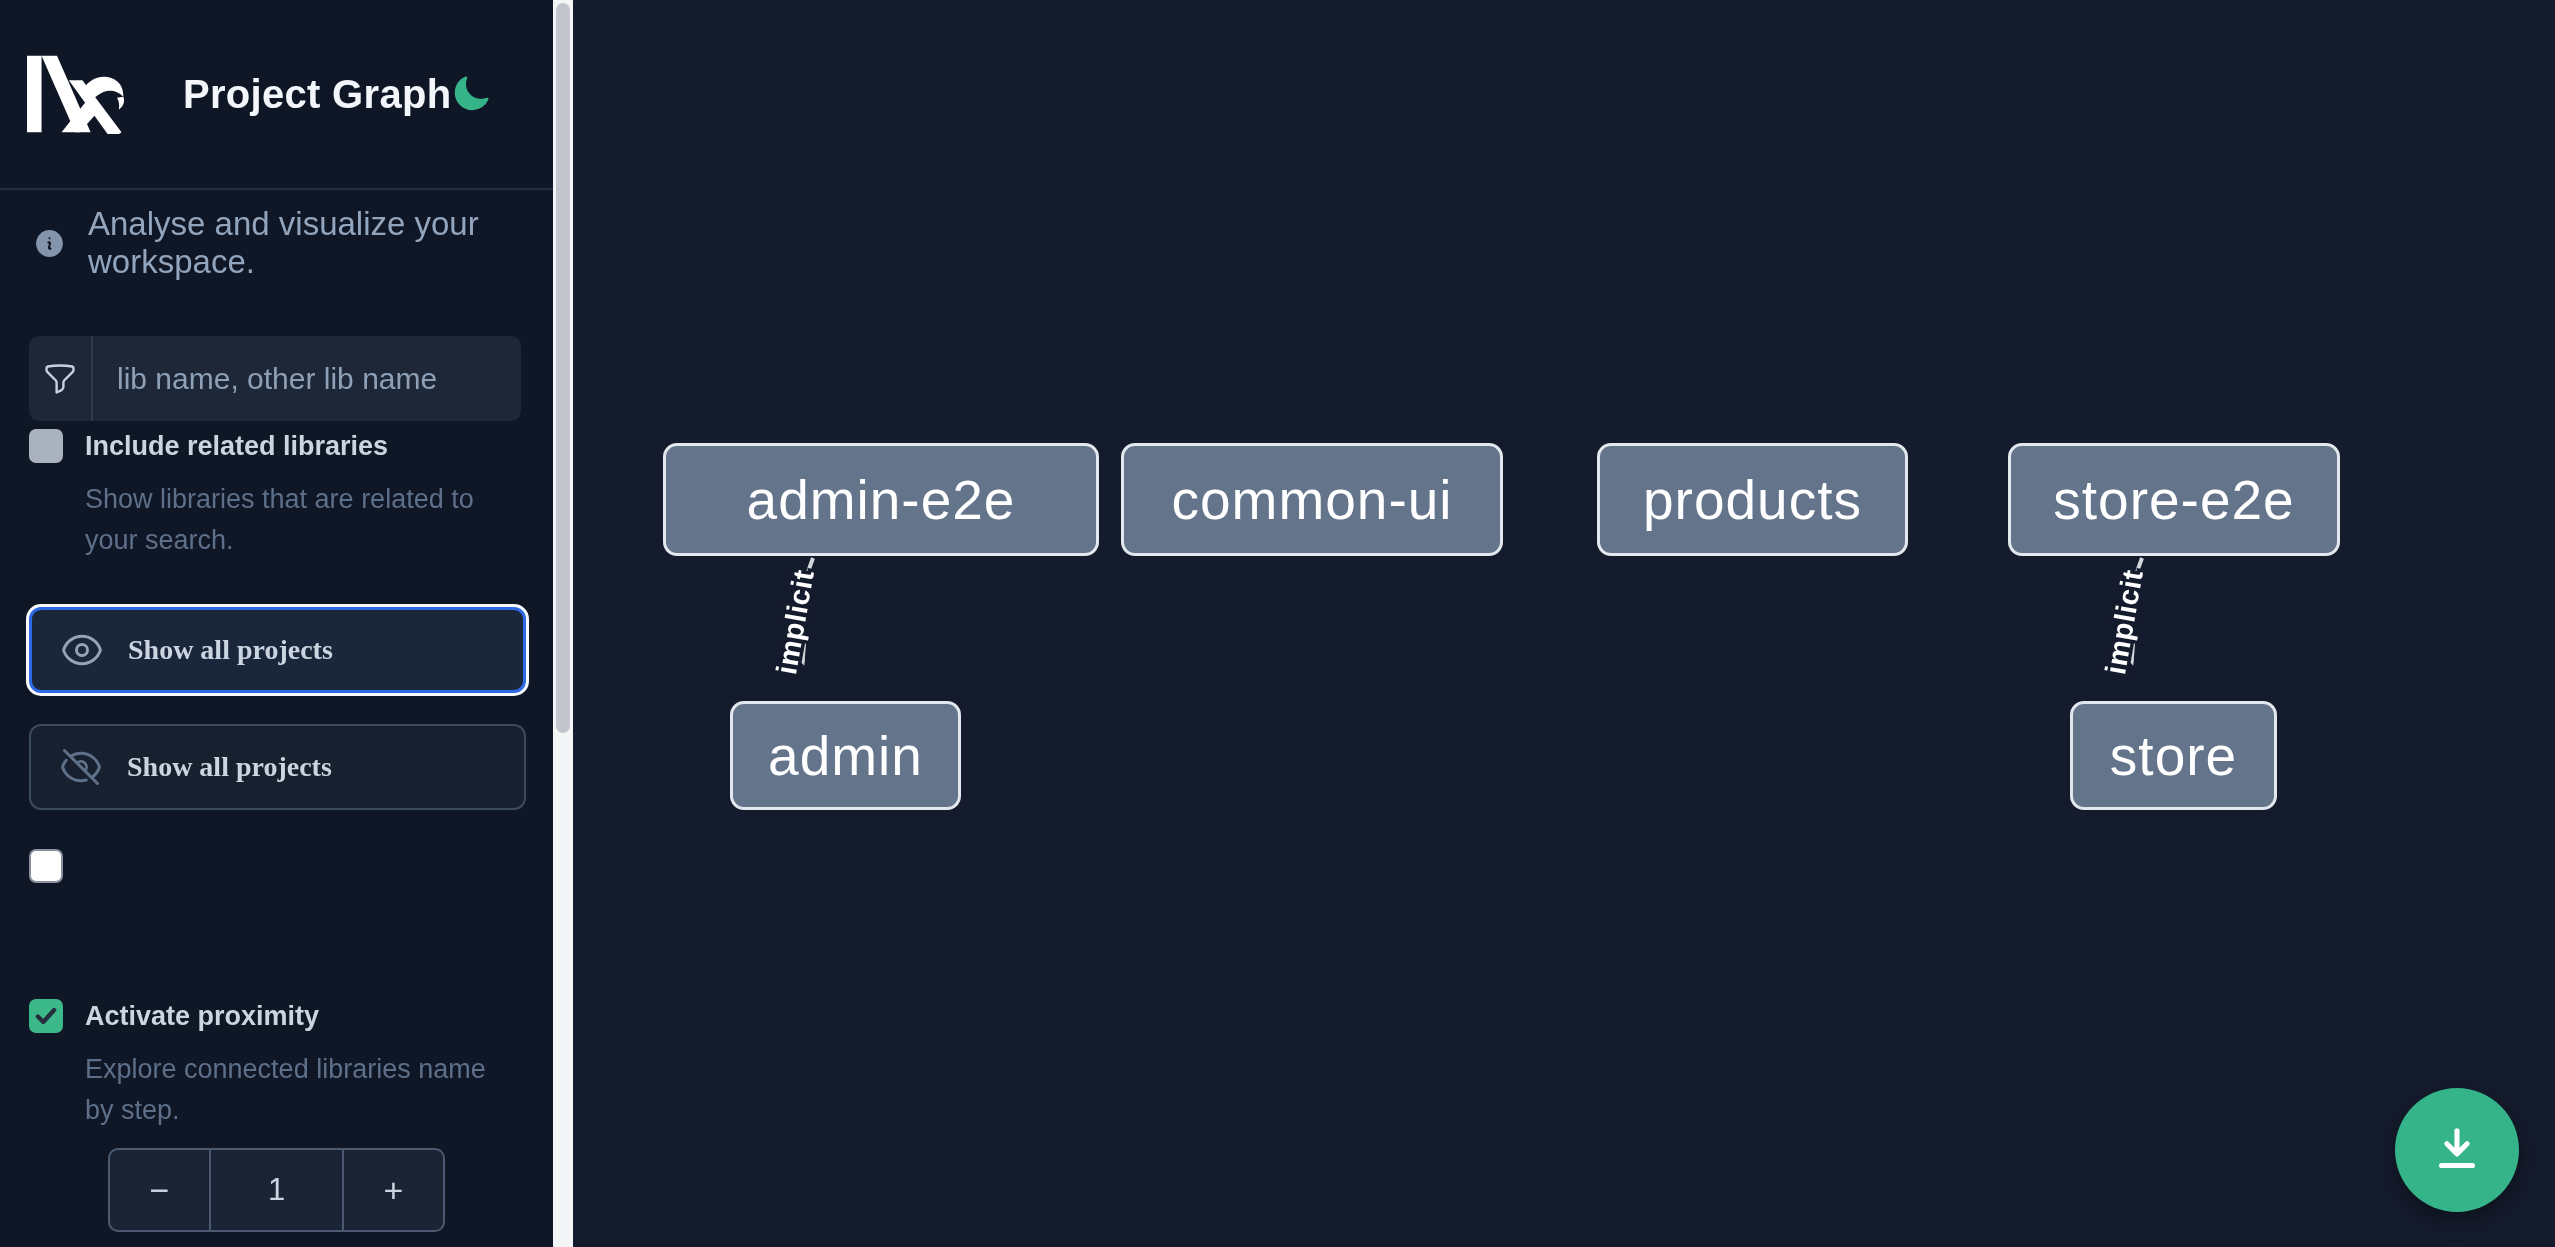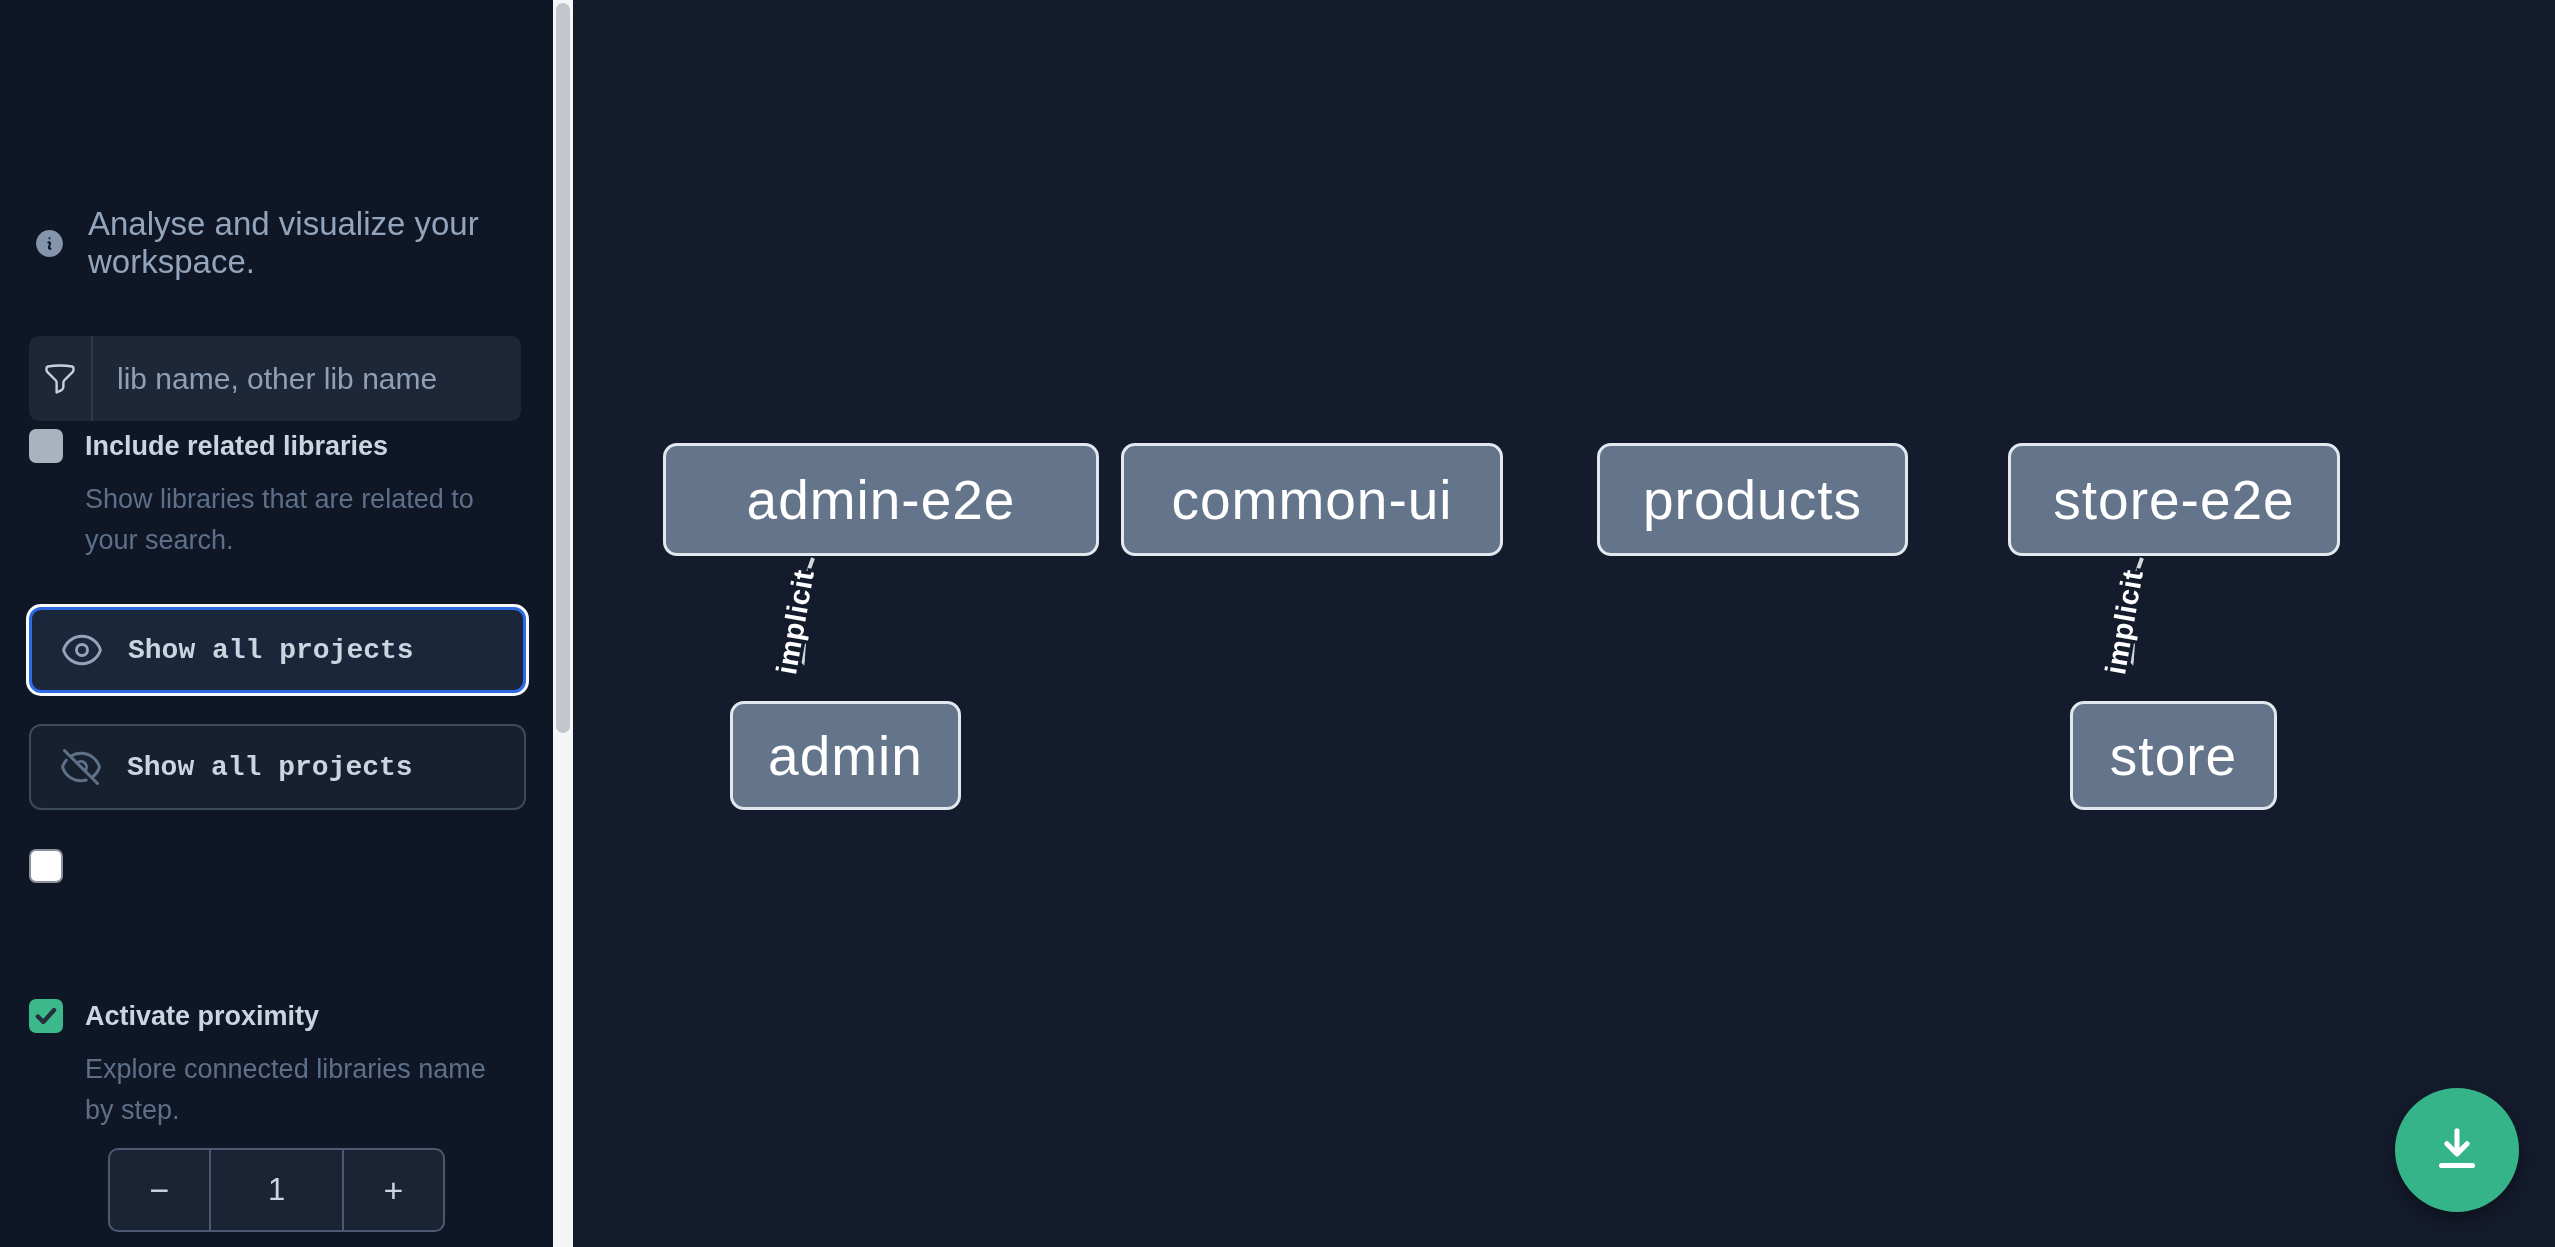--- a/index.html
+++ b/index.html
@@ -45,21 +45,21 @@
   .cb-gray  { background:#aab2bd; }
   .cb-white { background:#ffffff; border:2px solid #8a919c; }
   .cb-green { background:#3bb98b; }
   .cb svg { width:26px; height:26px; }
   .opt-label { font-size:27px; font-weight:600; color:#cbd5e1; line-height:36px; }
   .opt-desc  { font-size:27px; font-weight:400; color:#5e7089; line-height:41px;
                margin-top:15px; }
 
   .side-btn { position:absolute; left:29px; width:497px; height:86px; display:flex;
               align-items:center; gap:24px; padding-left:28px; cursor:pointer;
-              font-family:Liberation Mono, monospace;
+              font-family:Liberation Serif, serif;
               font-size:28px; font-weight:600; color:#cbd5e1; border-radius:12px; }
   .side-btn svg { width:44px; height:44px; flex:none; }
   .btn-show { top:607px; background:#1a2639; border:3px solid #2d6ae3;
               box-shadow:0 0 0 3px #f8fafc; }
   .btn-hide { top:724px; background:#17202f; border:2px solid #3c4a5e; }
 
   .stepper { position:absolute; left:108px; top:1148px; width:337px; height:84px;
              border:2px solid #4b5a70; border-radius:10px; display:flex;
              background:#1a2434; overflow:hidden; }
   .stepper > * { display:flex; align-items:center; justify-content:center;
@@ -100,20 +100,38 @@
          box-shadow:0 8px 20px rgba(0,0,0,.35); }
   .fab svg { width:58px; height:58px; }
 </style>
 </head>
 <body>
 
 <div class="app">
 
   <aside class="sidebar">
 
+    <div class="sidebar-header">
+      <svg class="nx-logo" viewBox="0 0 110 86">
+        <g fill="#ffffff">
+          <path d="M0 1h16v84H0z"></path>
+          <path d="M16 1h17l37 84H53z"></path>
+          <path d="M38 85L70 45l12 13-24 27z"></path>
+          <path d="M46 28h15l43 57-11 8z"></path>
+          <path d="M60 42 C66 24 88 19 99 29 C104 33 106 39 106 46 C97 37 86 38 77 45 C70 51 63 51 60 42 Z"></path>
+          <path d="M106 46 C108 51 106 57 101 60 C102 55 101 50 99 47 Z"></path>
+        </g>
+      </svg>
+      <h1 class="app-title">Project Graph</h1>
+      <button class="theme-toggle">
+        <svg viewBox="0 0 24 24">
+          <path fill="#35b389" d="M9.528 1.718a.75.75 0 01.162.819A8.97 8.97 0 009 6a9 9 0 009 9 8.97 8.97 0 003.463-.69.75.75 0 01.981.98 10.503 10.503 0 01-9.694 6.46c-5.799 0-10.5-4.701-10.5-10.5 0-4.368 2.667-8.112 6.46-9.694a.75.75 0 01.818.162z"></path>
+        </svg>
+      </button>
+    </div>
 
     <div class="info-row">
       <svg viewBox="0 0 24 24">
         <path fill="#8494ab" fill-rule="evenodd" clip-rule="evenodd" d="M2.25 12c0-5.385 4.365-9.75 9.75-9.75s9.75 4.365 9.75 9.75-4.365 9.75-9.75 9.75S2.25 17.385 2.25 12Zm8.706-1.442c1.146-.573 2.437.463 2.126 1.706l-.709 2.836.042-.02a.75.75 0 0 1 .67 1.34l-.04.022c-1.147.573-2.438-.463-2.127-1.706l.71-2.836-.042.02a.75.75 0 1 1-.671-1.34l.041-.022ZM12 9a.75.75 0 1 0 0-1.5.75.75 0 0 0 0 1.5Z"></path>
       </svg>
       <span class="info-text">Analyse and visualize your workspace.</span>
     </div>
 
     <div class="search-box">
       <span class="search-icon-cell">

